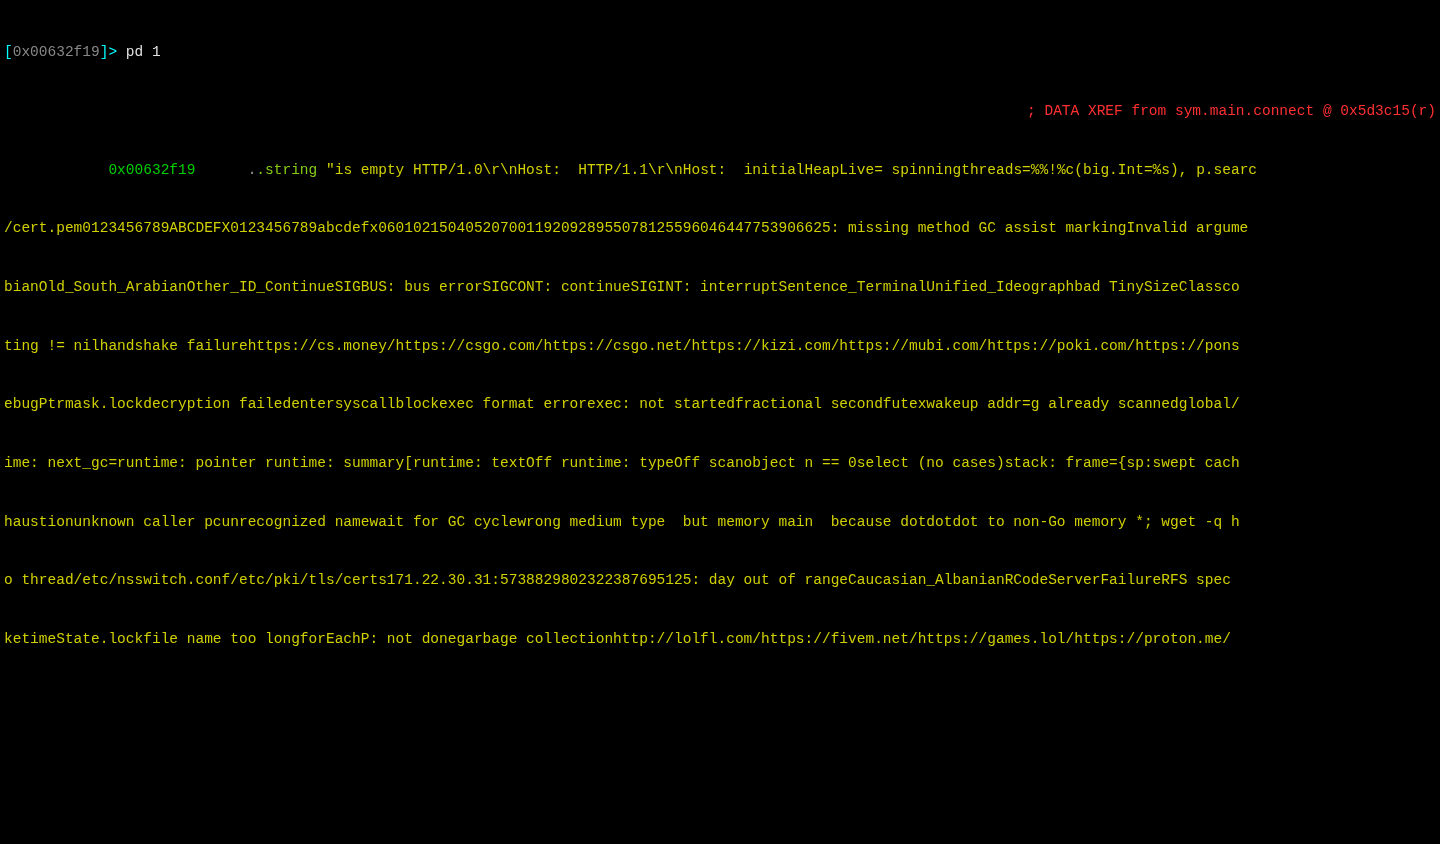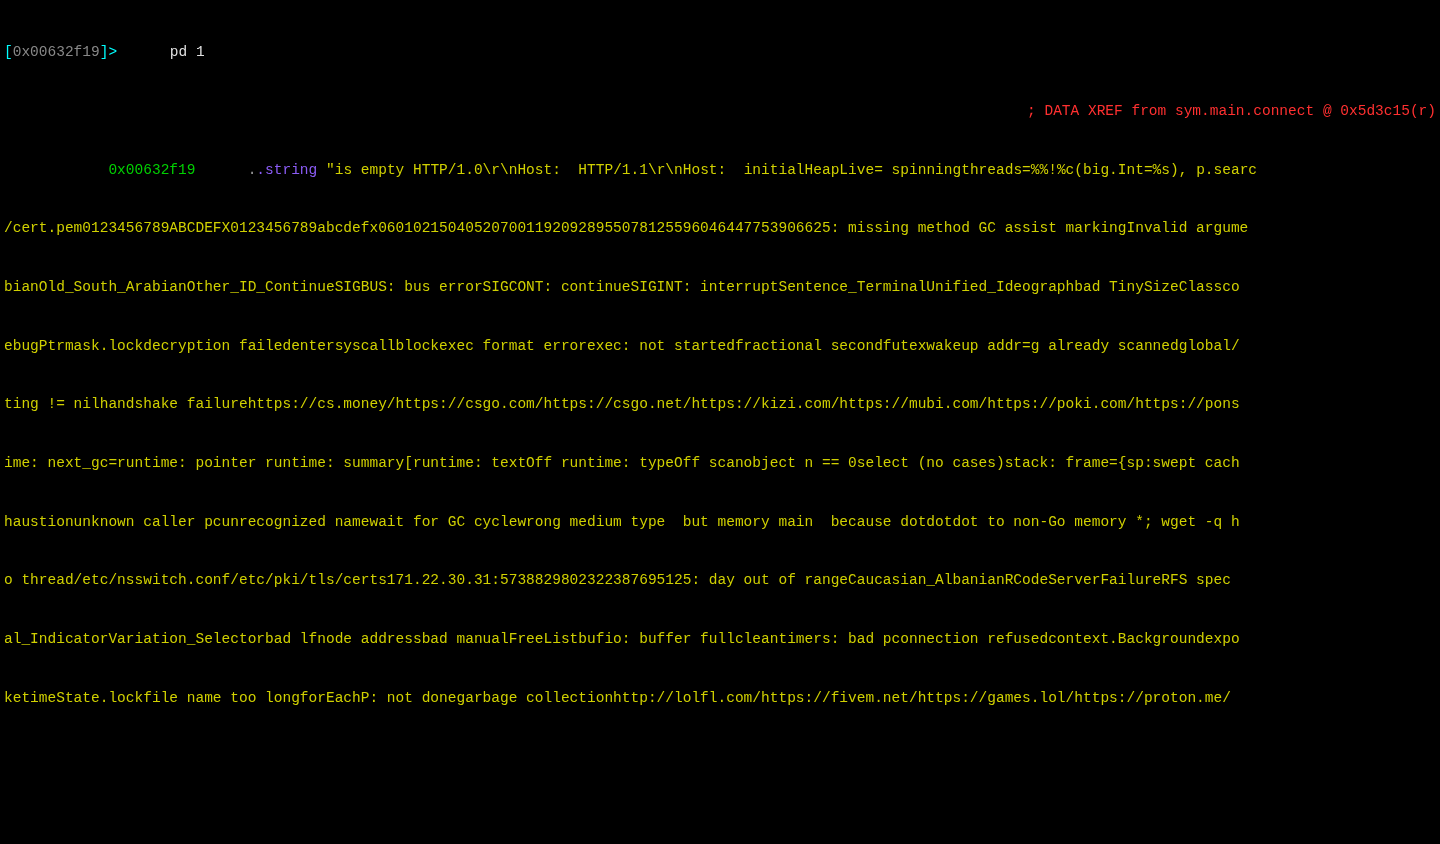--- a/index.html
+++ b/index.html
@@ -13,42 +13,41 @@
     line-height: 1.35;
     color: #c0c0c0;
     overflow: hidden;
   }
   .term {
     padding: 4px 4px;
     white-space: pre;
   }
   .prompt-bracket { color: #00ffff; }
   .prompt-addr { color: #888; }
-  .prompt-cmd { color: #e0e0e0; margin-left: 44px; }
+  .prompt-cmd { color: #e0e0e0; }
   .xref-line { color: #ff3030; text-align: right; }
   .addr { color: #00d000; }
   .dot { color: #999; }
-  .strkw { color: #8b5cf6; }
+  .strkw { color: #84cc16; }
   .strtxt { color: #d0d000; }
 </style>
 </head>
 <body>
 
 <div class="term">
   <div><span class="prompt-bracket">[</span><span class="prompt-addr">0x00632f19</span><span class="prompt-bracket">]&gt; </span><span class="prompt-cmd">pd 1</span></div>
   <div class="xref-line">            <span>; DATA XREF from sym.main.connect @ 0x5d3c15(r)</span></div>
   <div>            <span class="addr">0x00632f19</span>      <span class="dot">.</span><span class="strkw">.string</span> <span class="strtxt">"is empty HTTP/1.0\r\nHost:  HTTP/1.1\r\nHost:  initialHeapLive= spinningthreads=%%!%c(big.Int=%s), p.searc</span></div>
   <div class="strtxt">/cert.pem0123456789ABCDEFX0123456789abcdefx0601021504052070011920928955078125596046447753906625: missing method GC assist markingInvalid argume</div>
   <div class="strtxt">bianOld_South_ArabianOther_ID_ContinueSIGBUS: bus errorSIGCONT: continueSIGINT: interruptSentence_TerminalUnified_Ideographbad TinySizeClassco</div>
+  <div class="strtxt">ting != nilhandshake failurehttps://cs.money/https://csgo.com/https://csgo.net/https://kizi.com/https://mubi.com/https://poki.com/https://pons</div>
   <div class="strtxt">ebugPtrmask.lockdecryption failedentersyscallblockexec format errorexec: not startedfractional secondfutexwakeup addr=g already scannedglobal/</div>
-  <div class="strtxt">ting != nilhandshake failurehttps://cs.money/https://csgo.com/https://csgo.net/https://kizi.com/https://mubi.com/https://poki.com/https://pons</div>
   <div class="strtxt">ime: next_gc=runtime: pointer runtime: summary[runtime: textOff runtime: typeOff scanobject n == 0select (no cases)stack: frame={sp:swept cach</div>
   <div class="strtxt">haustionunknown caller pcunrecognized namewait for GC cyclewrong medium type  but memory main  because dotdotdot to non-Go memory *; wget -q h</div>
   <div class="strtxt">o thread/etc/nsswitch.conf/etc/pki/tls/certs171.22.30.31:5738829802322387695125: day out of rangeCaucasian_AlbanianRCodeServerFailureRFS spec</div>
-  <div class="strtxt">al_IndicatorVariation_Selectorbad lfnode addressbad manualFreeListbufio: buffer fullcleantimers: bad pconnection refusedcontext.Backgroundexpo</div>
   <div class="strtxt">ketimeState.lockfile name too longforEachP: not donegarbage collectionhttp://lolfl.com/https://fivem.net/https://games.lol/https://proton.me/</div>
   
   
   
   
   
   
   
 </div>
 

